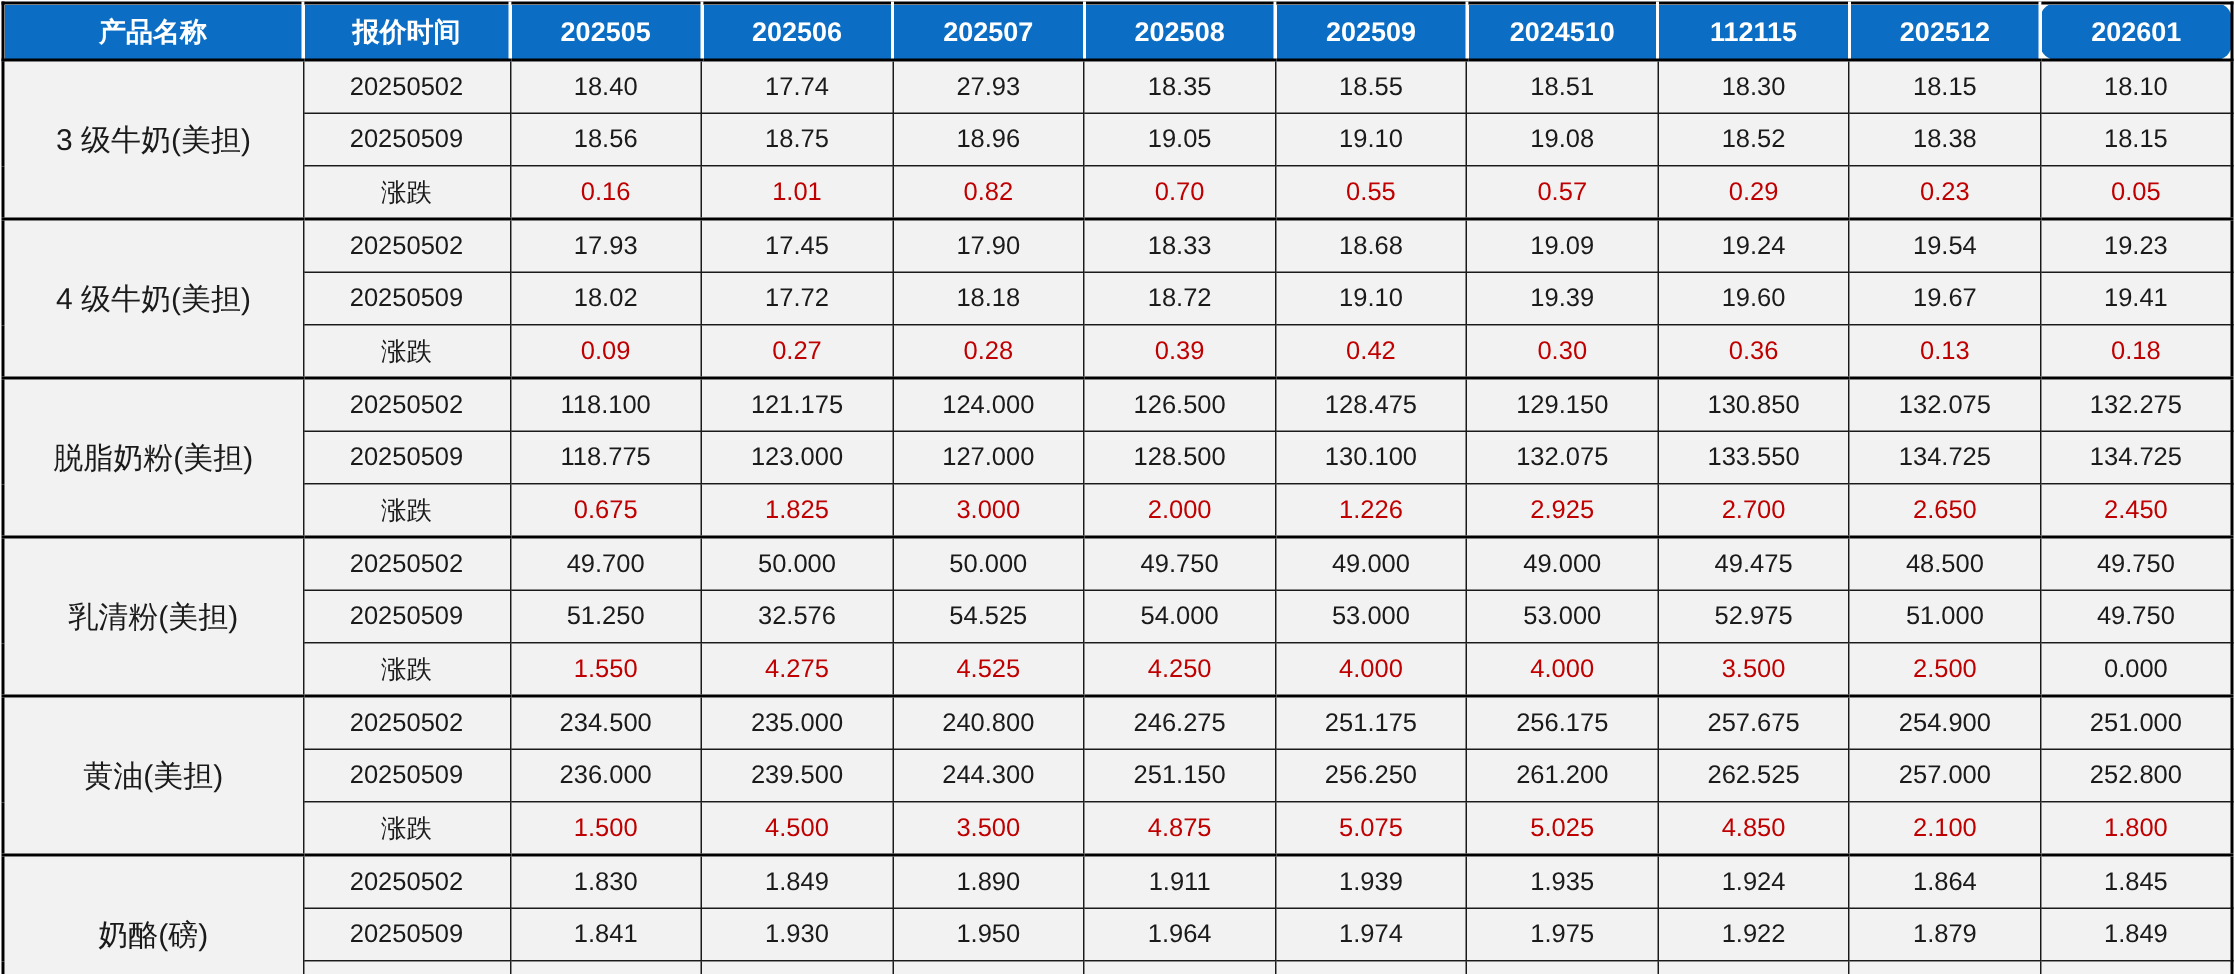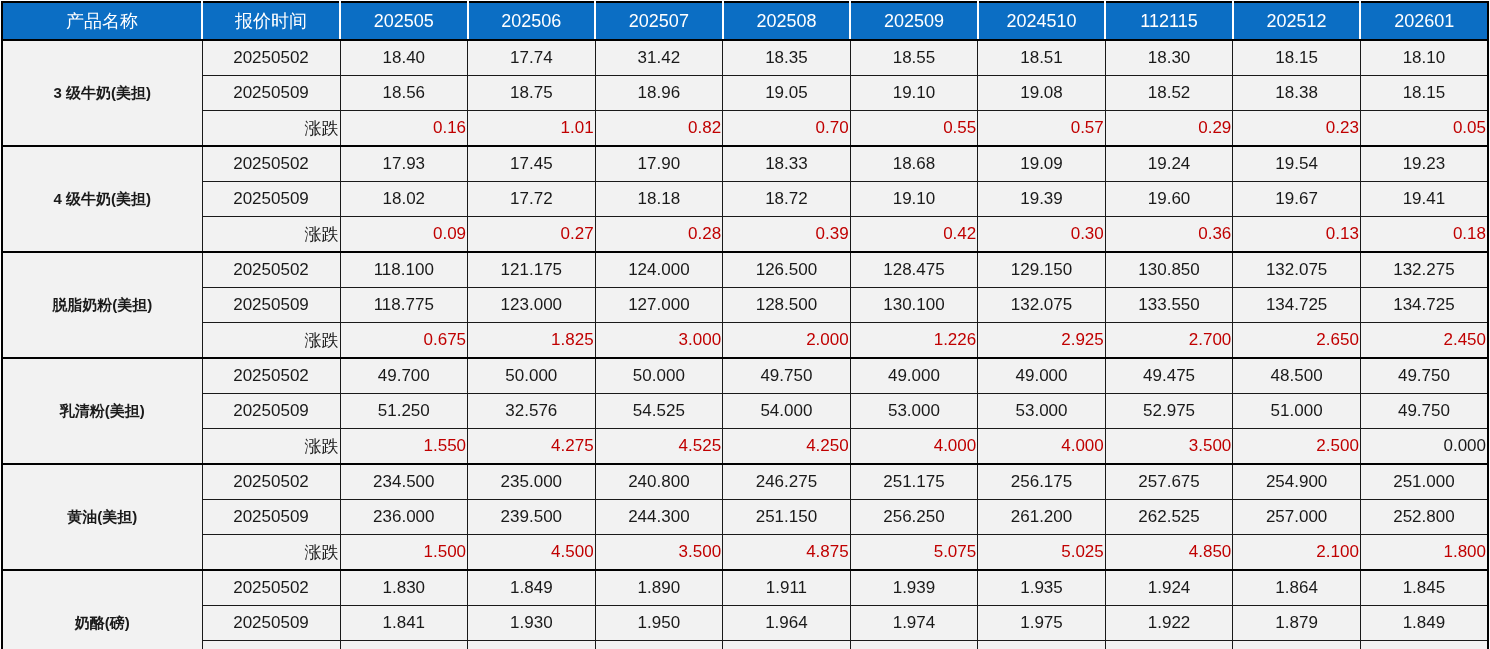--- a/index.html
+++ b/index.html
@@ -13,38 +13,38 @@
     --thick:#000000;
   }
   html,body{margin:0;padding:0;background:#FFFFFF;}
   body{font-family:"Liberation Sans","DejaVu Sans",sans-serif;}
   .table-wrap{width:1488px;margin:1px 0 0 1px;}
   table{border-collapse:collapse;table-layout:fixed;width:1488px;border:2px solid var(--thick);}
   th,td{border:1px solid var(--grid);text-align:center;vertical-align:middle;overflow:hidden;white-space:nowrap;}
   thead th{
     background:var(--header-bg);
     color:var(--header-text);
-    font-weight:normal;
+    font-weight:bold;
     font-size:18px;
     height:34px;
     border-left:2px solid #FFFFFF;
     border-right:2px solid #FFFFFF;
     border-top:2px solid var(--thick);
     border-bottom:2px solid var(--thick);
   }
   thead th:first-child{border-left:2px solid var(--thick);}
-  thead th:last-child{border-right:2px solid var(--thick);}
+  thead th:last-child{border-right:2px solid var(--thick);border-radius:11px;}
   tbody td{
     background:var(--body-bg);
     color:#1A1A1A;
     font-size:17px;
     height:32px;
   }
-  td.product{font-weight:bold;font-size:15px;}
-  tr.change-row td{border-bottom:2px solid var(--thick);text-align:right;}
+  td.product{font-weight:normal;font-size:20px;}
+  tr.change-row td{border-bottom:2px solid var(--thick);}
   td.product{border-bottom:2px solid var(--thick);}
   td.chg-pos{color:var(--positive-change);}
   td.chg-neg{color:var(--negative-change);}
   td.chg-zero{color:var(--neutral-change);margin-left:35px;}
 </style>
 </head>
 <body>
 
 <div class="table-wrap">
   <table>
@@ -75,21 +75,21 @@
           <th>202512</th>
           <th>202601</th>
         </tr>
     </thead>
     <tbody>
         <tr>
           <td rowspan="3" class="product">3 级牛奶(美担)</td>
           <td>20250502</td>
           <td>18.40</td>
           <td>17.74</td>
-          <td>31.42</td>
+          <td>27.93</td>
           <td>18.35</td>
           <td>18.55</td>
           <td>18.51</td>
           <td>18.30</td>
           <td>18.15</td>
           <td>18.10</td>
         </tr>
         <tr>
           <td>20250509</td>
           <td>18.56</td>

